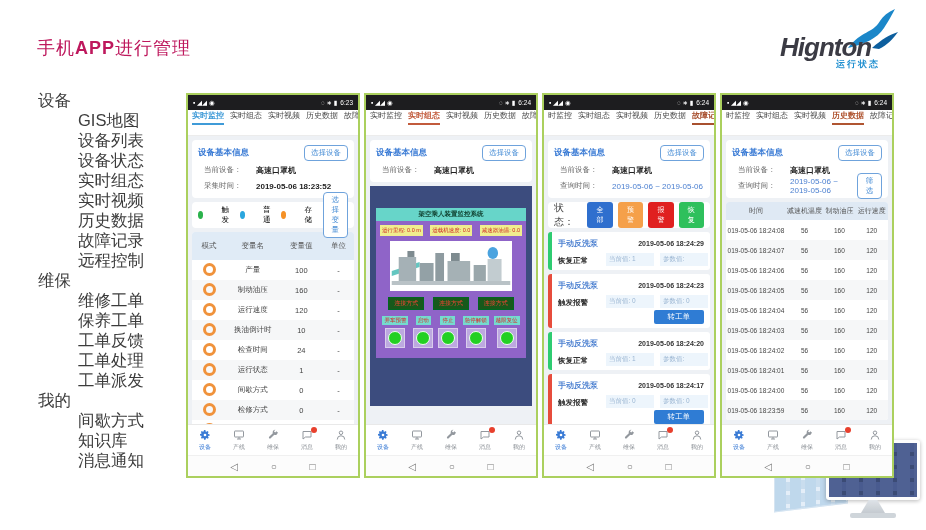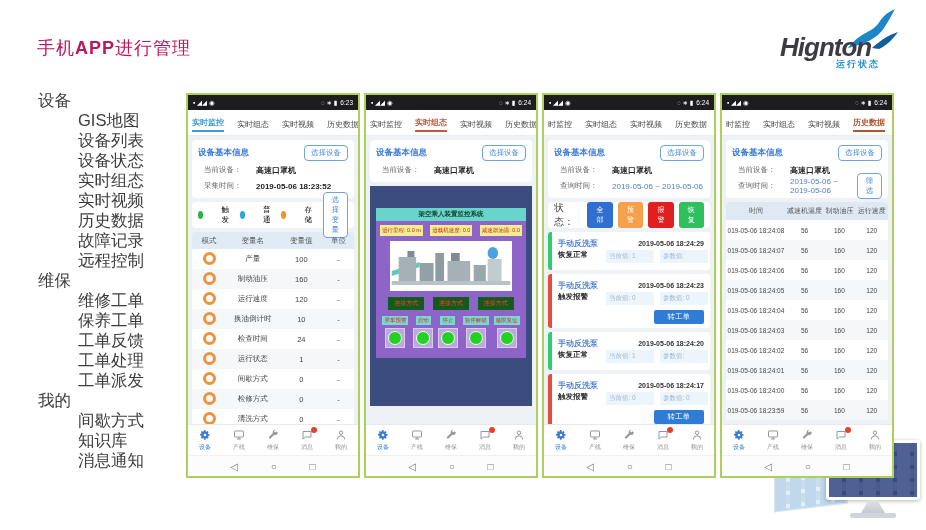--- a/index.html
+++ b/index.html
@@ -29,42 +29,42 @@
                       repeating-linear-gradient(#40538a 0 9px,rgba(0,0,0,0) 9px 13px)}
   .deco-stand{width:24px;height:13px;margin:0 auto;background:linear-gradient(#dde2e7,#c2c8ce);
      clip-path:polygon(32% 0,68% 0,100% 100%,0 100%)}
   .deco-base{width:46px;height:5px;background:#cdd3d9;border-radius:2px;margin:0 auto}
   
   .phone{position:absolute;top:93px;width:174px;height:385px;border:2px solid #abd05e;background:#fff;
          box-sizing:border-box;display:flex;flex-direction:column;overflow:hidden;z-index:2}
   .statusbar{height:15px;background:#1d1d1f;color:#fff;display:flex;justify-content:space-between;align-items:center;
          padding:0 5px;font-size:6.5px;flex:none}
   .sb-right{display:flex;gap:3px;align-items:center}
-  .tabs{height:22px;display:flex;align-items:flex-end;gap:13px;padding:0 4px 3px 4px;font-size:8px;color:#4a4a4a;
+  .tabs{height:22px;display:flex;align-items:flex-start;gap:6px;padding:0 4px 3px 4px;font-size:8px;color:#4a4a4a;
         white-space:nowrap;overflow:hidden;background:#fff;border-bottom:1px solid #ececec;flex:none}
   .tab{flex:none;padding-bottom:2px}
   .pbody{flex:1;background:#eef1f5;overflow:hidden}
   .card{background:#fff;margin:4px 4px 0 4px;border-radius:4px;padding:4px 6px}
   .card-head{display:flex;justify-content:space-between;align-items:center;height:18px}
   .card-title{color:#3a7bd5;font-size:8.5px;font-weight:700}
   .btn-outline{border:1px solid #6fa3dc;color:#4a8fd6;background:#fff;border-radius:4px;font-size:7.5px;
         padding:2px 6px;font-family:inherit}
   .info-row{display:flex;align-items:center;height:16px;padding-left:6px}
   .info-row .lbl{font-size:7.5px;color:#666;width:52px;flex:none}
   .info-row .val{font-size:8px;color:#222;font-weight:700}
   .info-row .val.blue{color:#4a7fd0;font-weight:400}
   
   .legend-row{display:flex;align-items:center;gap:8px;background:#fff;margin:4px 4px 0 4px;border-radius:4px;
         padding:5px 6px;height:16px}
   .legend-item{display:flex;align-items:center;gap:18px;font-size:7.5px}
   .dot{width:8px;height:8px;border-radius:50%;display:inline-block}
   .legend-row .btn-outline{margin-left:auto}
   .vtable{margin:4px 4px 0 4px;background:#fff;border-radius:3px;overflow:hidden}
   .trow{display:flex;align-items:center;height:20px;font-size:7.5px;color:#444}
-  .trow.thead{background:#e0ebf6;color:#555;height:17px}
+  .trow.thead{background:#e0ebf6;color:#555;height:28px}
   .trow.alt{background:#f6f7f8}
   .c0{width:21%;text-align:center}.c1{width:33%;text-align:center}.c2{width:27%;text-align:center}.c3{width:19%;text-align:center}
   .donut{width:7px;height:7px;border:3px solid #f0923b;border-radius:50%;display:inline-block}
   
   .scada-panel{flex-grow:1;margin:4px;background:#3c4c7e;position:relative;min-height:220px}
   .scada-screen{position:absolute;left:6px;right:6px;top:22px;background:#8f64c8;padding-bottom:10px}
   .scada-title{background:#67d5c9;color:#143;font-size:6.5px;font-weight:700;text-align:center;padding:2px 0}
   .gauge-row{display:flex;justify-content:space-between;padding:4px 4px 2px 4px}
   .gauge{background:#f0ee8e;color:#c22;font-size:5.5px;padding:2px 2px;white-space:nowrap}
   .scada-photo{background:#fff;margin:3px 14px;height:50px}
@@ -77,21 +77,21 @@
   .pushbtn{width:12px;height:12px;border-radius:50%;background:#23d023;border:1px solid #efe;display:block}
   
   .status-row{display:flex;align-items:center;background:#fff;margin:4px 4px 0 4px;border-radius:4px;padding:5px 6px;height:16px}
   .status-row .lbl{font-size:10px;color:#444;margin-right:4px}
   .sbtn{color:#fff;font-size:7px;padding:3px 7px;border-radius:3px;margin-left:5px;border:none;font-family:inherit}
   .fault-card{background:#fff;margin:4px 4px 0 4px;border-radius:3px;padding:4px 6px 4px 6px;border-left:4px solid #2ecc71}
   .fault-card.alarm{border-left-color:#e74c3c}
   .f-row1{display:flex;justify-content:space-between;align-items:center;height:14px}
   .f-name{color:#4a7fd0;font-size:8px;font-weight:700}
   .f-time{color:#333;font-size:7px;font-weight:700}
-  .f-row2{display:flex;align-items:flex-start;gap:6px;height:16px}
+  .f-row2{display:flex;align-items:flex-end;gap:6px;height:16px}
   .f-state{font-size:7.5px;color:#333;font-weight:700;width:42px;flex:none}
   .chip{background:#edf5fc;color:#9ab5d2;font-size:6.5px;padding:2px 3px;min-width:42px}
   .f-row3{display:flex;justify-content:flex-end;padding-top:2px}
   .btn-primary{background:#2f7cd4;color:#fff;font-size:7.5px;padding:2px 14px;border-radius:2px;border:none;font-family:inherit}
   
   .htable{margin:4px 4px 0 4px;background:#fff;border-radius:3px;overflow:hidden}
   .hrow{display:flex;align-items:center;height:20px;font-size:6.5px;color:#444}
   .hrow.thead{background:#dfe9f4;color:#555;height:18px;font-size:7px}
   .h0{width:37%;text-align:center;white-space:nowrap}.h1{width:23%;text-align:center}.h2{width:20%;text-align:center}.h3{width:20%;text-align:center}
   .hrow.alt{background:#f6f7f8}

